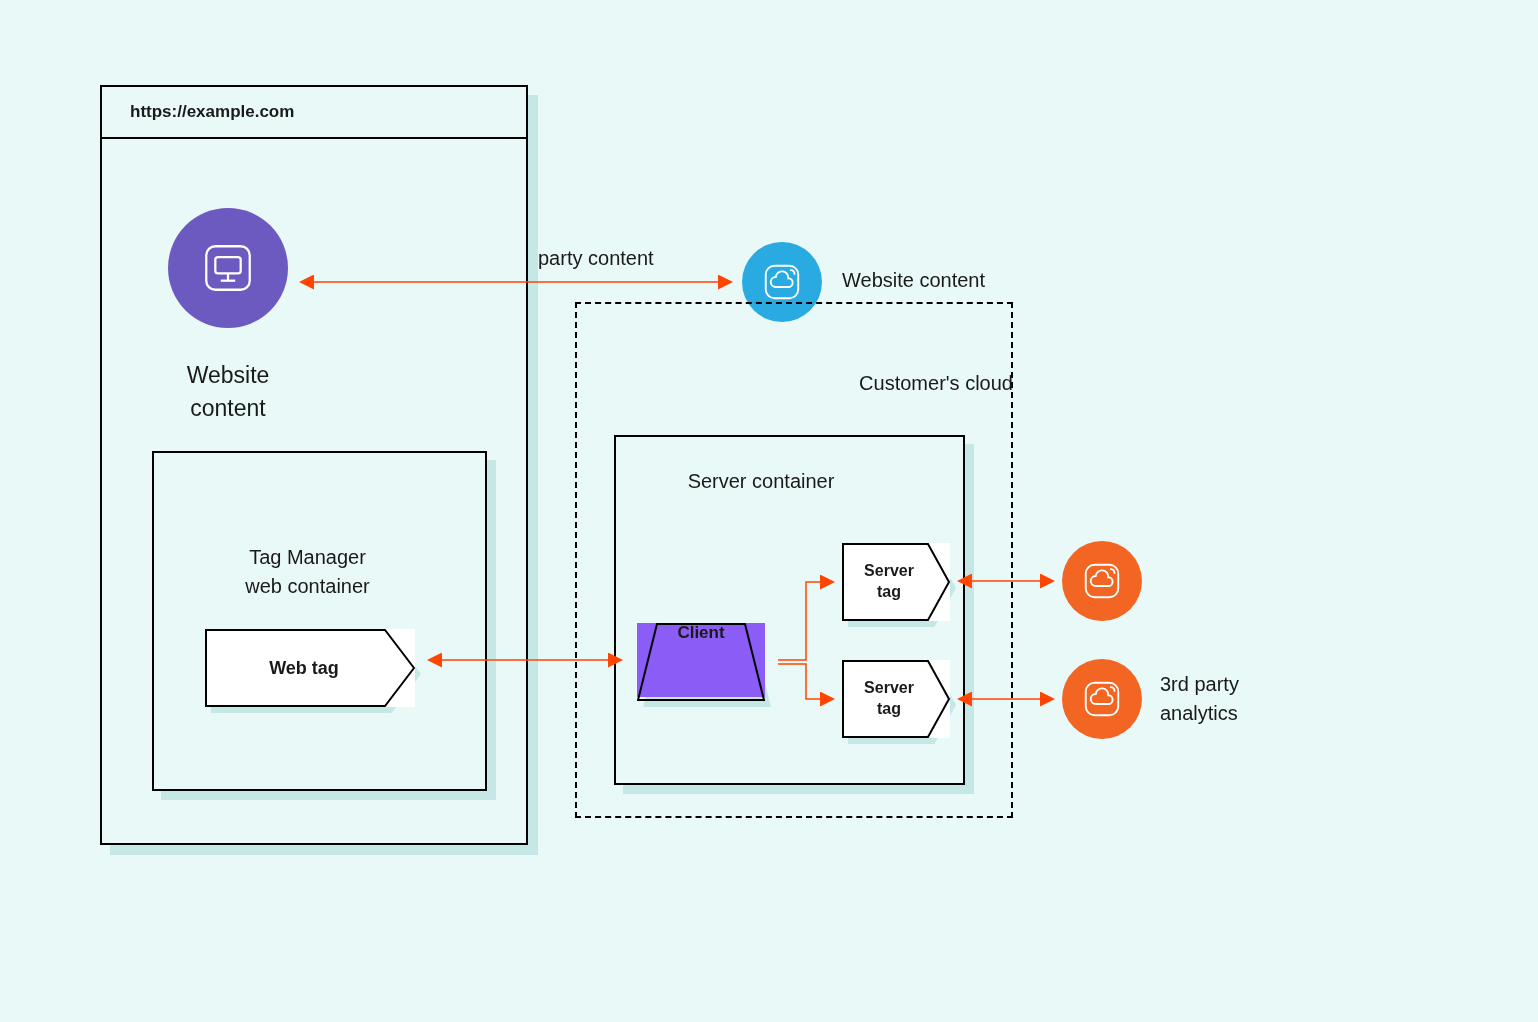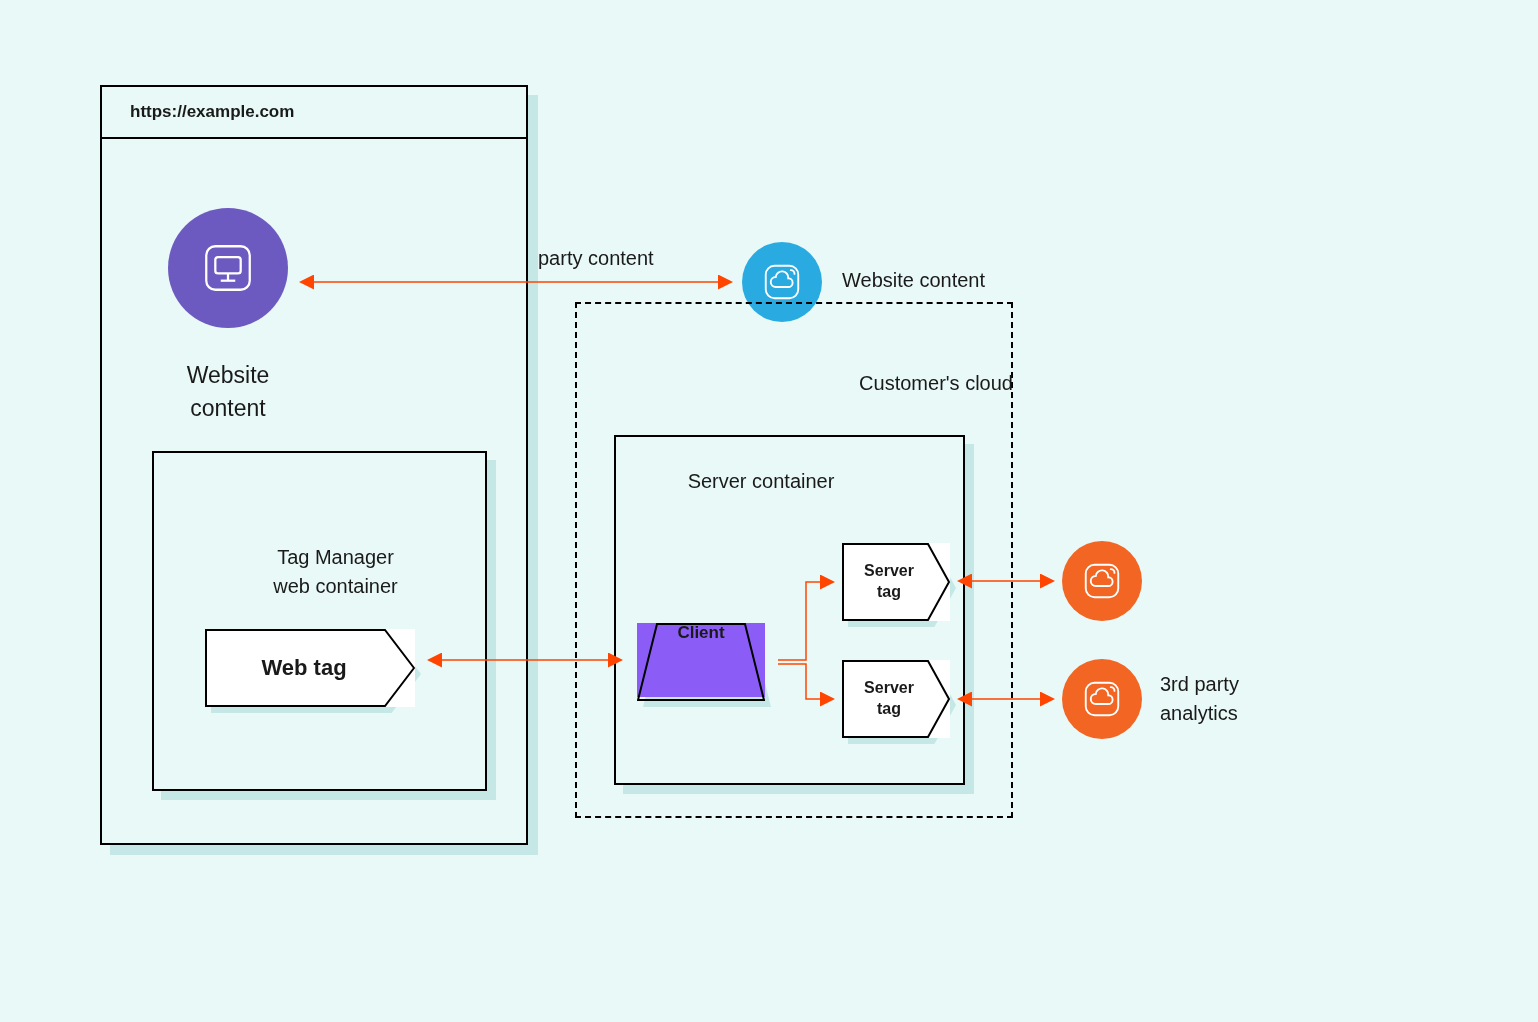--- a/index.html
+++ b/index.html
@@ -63,41 +63,41 @@
     .web-container {
       position: absolute;
       left: 152px; top: 451px;
       width: 335px; height: 340px;
       border: 2px solid #000;
       background: #e8f9f8;
       text-align: center;
     }
     .web-container-label {
       position: absolute;
-      left: 168px; top: 543px;
+      left: 140px; top: 543px;
       width: 335px;
       text-align: center;
       font-size: 20px; line-height: 1.45;
     }
 
     
     .web-tag-shadow {
       position: absolute;
       left: 211px; top: 635px;
       width: 210px; height: 78px;
       background: #c5e8e6;
       clip-path: polygon(0 0, 86% 0, 100% 50%, 86% 100%, 0 100%);
     }
     .web-tag {
       position: absolute;
       left: 205px; top: 629px;
       width: 210px; height: 78px;
       background: #fff;
       display: flex; align-items: center; justify-content: center;
-      font-weight: 700; font-size: 22px;
+      font-weight: 700; font-size: 18px;
     }
     .web-tag svg { position: absolute; inset: 0; }
 
     
     .page-content-label {
       position: absolute;
       left: 538px; top: 247px;
       font-size: 20px;
     }
 

